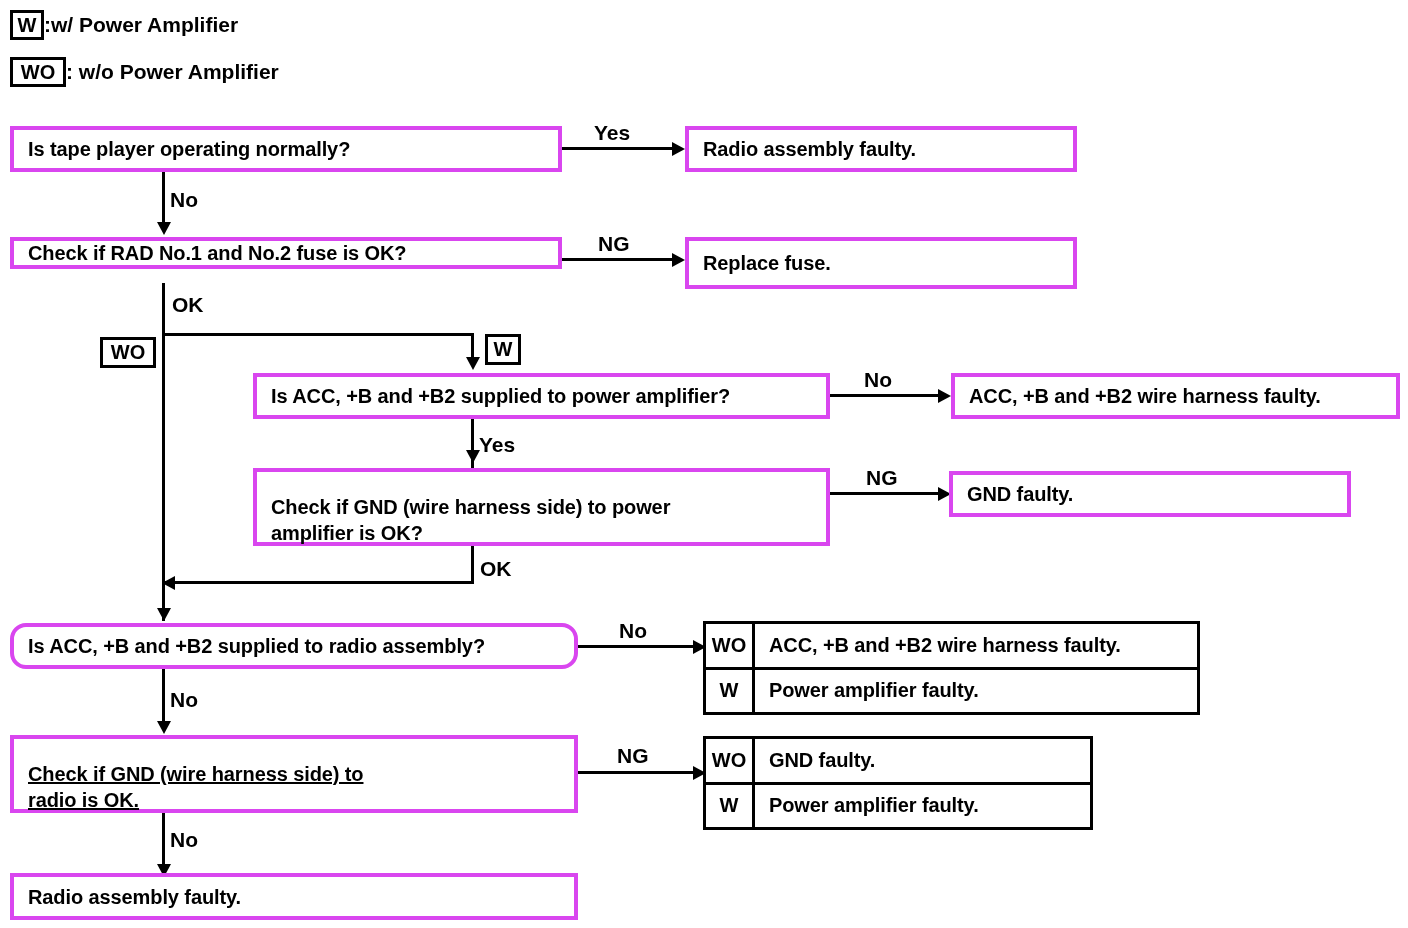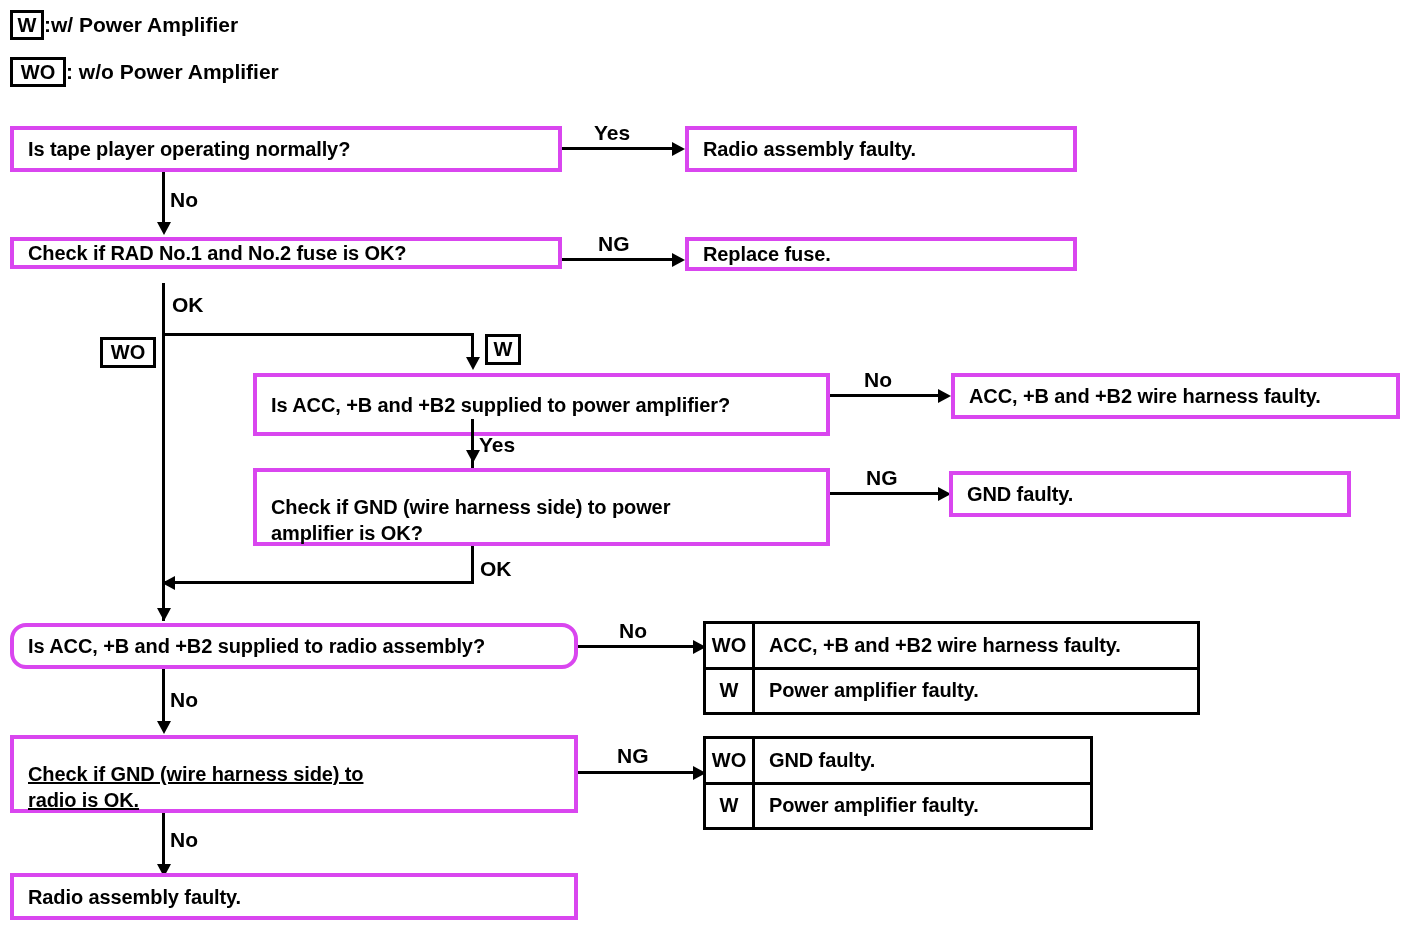--- a/index.html
+++ b/index.html
@@ -171,38 +171,38 @@
   <div class="edge-label" style="left:170px; top:189px;">No</div>
 
   <div class="box" style="left:10px; top:237px; width:552px; height:32px;">
     <span class="txt">Check if RAD No.1 and No.2 fuse is OK?</span>
   </div>
 
   <div class="hline" style="left:562px; top:258px; width:112px;"></div>
   <div class="arrow-right" style="left:672px; top:253px;"></div>
   <div class="edge-label" style="left:598px; top:233px;">NG</div>
 
-  <div class="box" style="left:685px; top:237px; width:392px; height:34px;">
+  <div class="box" style="left:685px; top:237px; width:392px; height:52px;">
     <span class="txt">Replace fuse.</span>
   </div>
 
   <div class="edge-label" style="left:172px; top:294px;">OK</div>
 
   <div class="vline" style="left:162px; top:283px; height:338px;"></div>
   <div class="arrow-down" style="left:157px; top:608px;"></div>
 
   <div class="marker" style="left:100px; top:337px; width:56px; height:31px;">WO</div>
 
   <div class="hline" style="left:162px; top:333px; width:312px;"></div>
   <div class="vline" style="left:471px; top:333px; height:32px;"></div>
   <div class="arrow-down" style="left:466px; top:357px;"></div>
 
   <div class="marker" style="left:485px; top:334px; width:36px; height:31px;">W</div>
 
-  <div class="box" style="left:253px; top:373px; width:577px; height:63px;">
+  <div class="box" style="left:253px; top:373px; width:577px; height:46px;">
     <span class="txt">Is ACC, +B and +B2 supplied to power amplifier?</span>
   </div>
 
   <div class="hline" style="left:830px; top:394px; width:110px;"></div>
   <div class="arrow-right" style="left:938px; top:389px;"></div>
   <div class="edge-label" style="left:864px; top:369px;">No</div>
 
   <div class="box" style="left:951px; top:373px; width:449px; height:46px;">
     <span class="txt">ACC, +B and +B2 wire harness faulty.</span>
   </div>

